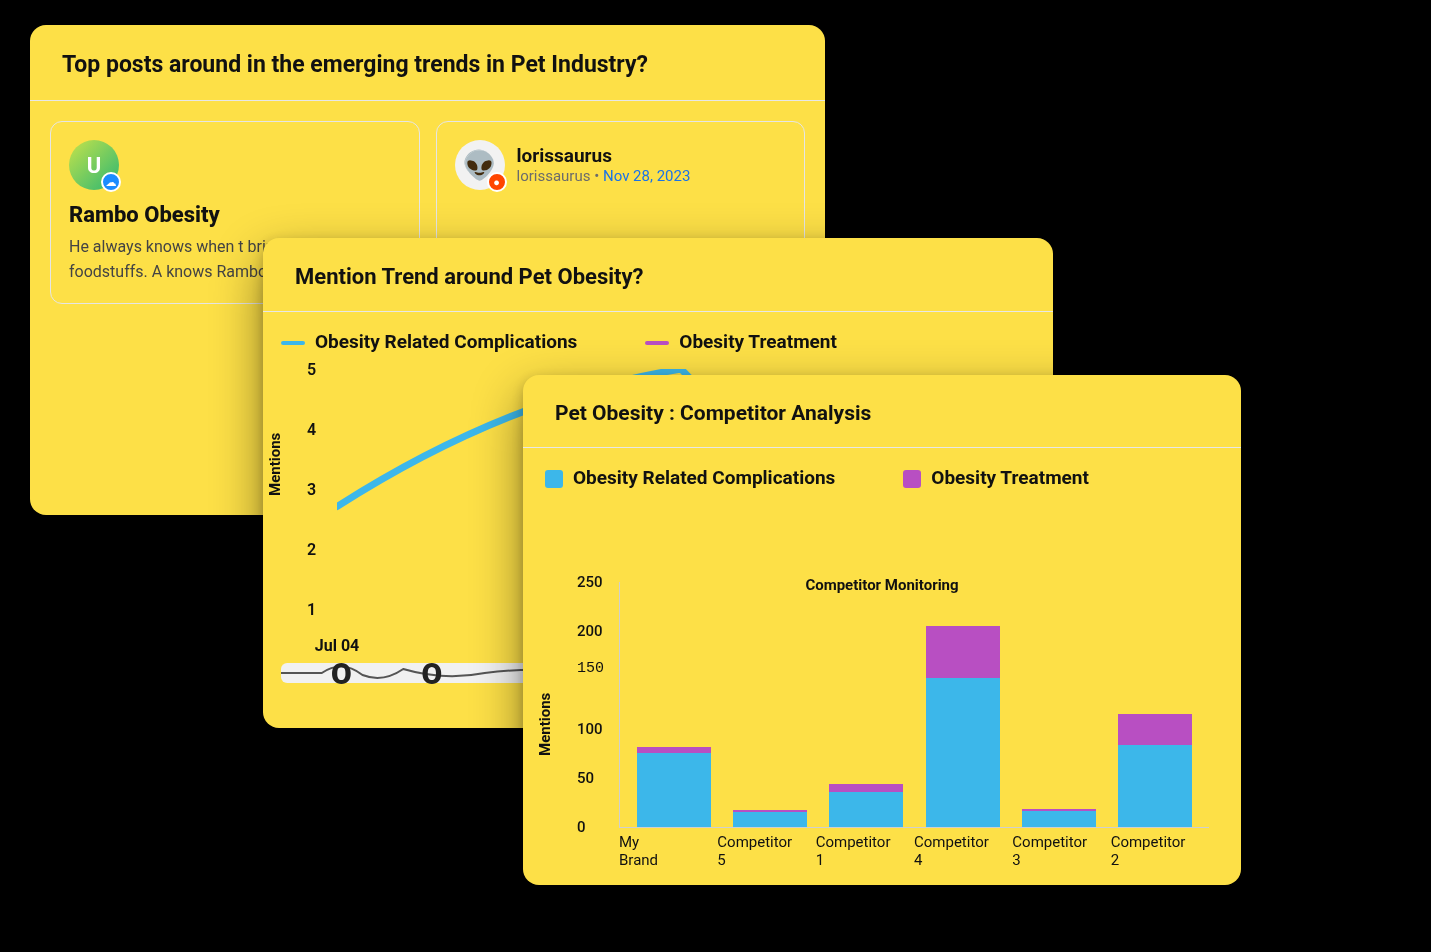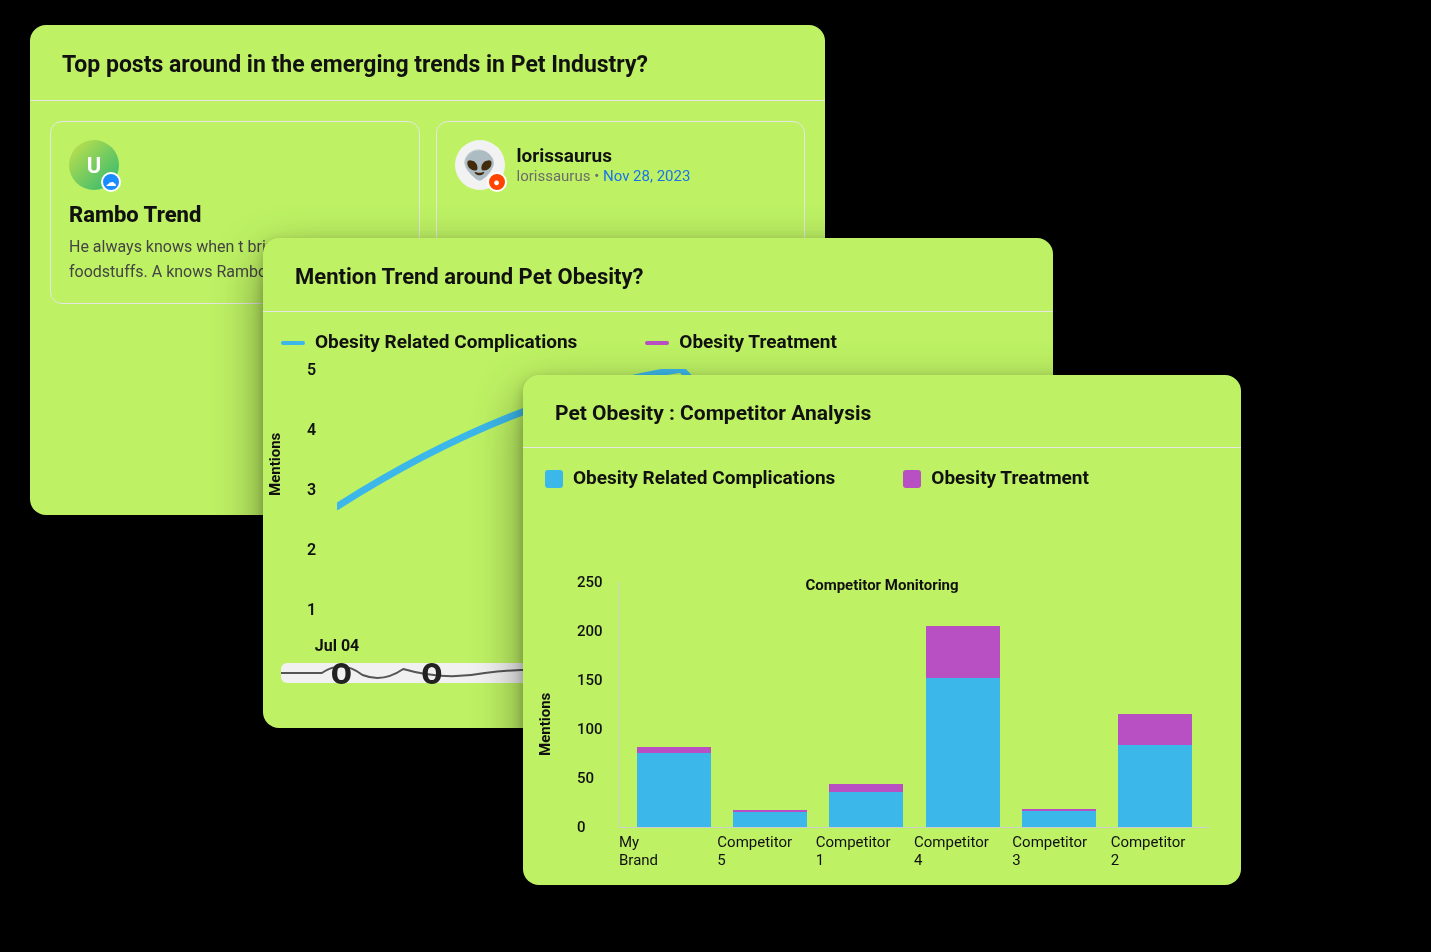--- a/index.html
+++ b/index.html
@@ -1,18 +1,18 @@
 <!DOCTYPE html>
 <html><head>
 <meta charset="utf-8">
 <style>
   html,body{margin:0;padding:0;background:#000;font-family:-apple-system,BlinkMacSystemFont,"Segoe UI",Roboto,Helvetica,Arial,sans-serif;color:#111;}
   *{box-sizing:border-box;}
   .stage{position:relative;width:1431px;height:952px;}
-  .card{position:absolute;background:#bef264;border-radius:16px;box-shadow:0 20px 50px rgba(0,0,0,0.45),0 4px 12px rgba(0,0,0,0.2);overflow:hidden;}
+  .card{position:absolute;background:#fde047;border-radius:16px;box-shadow:0 20px 50px rgba(0,0,0,0.45),0 4px 12px rgba(0,0,0,0.2);overflow:hidden;}
   .card-header{padding:26px 32px 22px;border-bottom:1px solid #e7e7e7;font-weight:700;}
   .posts-card{left:30px;top:25px;width:795px;height:490px;}
   .posts-card .card-header{font-size:23px;}
   .posts-body{display:flex;gap:16px;padding:20px 20px;}
   .post{flex:1 1 0;border:1px solid #e5e5e5;border-radius:12px;padding:18px;}
   .post-head{display:flex;gap:12px;align-items:center;margin-bottom:12px;}
   .avatar-wrap{position:relative;width:50px;height:50px;}
   .avatar{width:50px;height:50px;border-radius:50%;display:flex;align-items:center;justify-content:center;font-weight:700;color:#fff;font-size:22px;}
   .avatar-u{background:linear-gradient(135deg,#c6e34a 0%,#2bb673 100%);}
   .avatar-r{background:#f2f2f2;}
@@ -66,21 +66,21 @@
   <div class="card posts-card">
     <div class="card-header">Top posts around in the emerging trends in Pet Industry?</div>
     <div class="posts-body">
       <div class="post">
         <div class="post-head">
           <div class="avatar-wrap">
             <div class="avatar avatar-u">U</div>
             <div class="badge">☁</div>
           </div>
         </div>
-        <div class="post-title">Rambo Trend</div>
+        <div class="post-title">Rambo Obesity</div>
         <div class="post-text">He always knows when t           bringing his foodstuffs. A                     knows Rambo. Chewy: 5</div>
       </div>
       <div class="post">
         <div class="post-head">
           <div class="avatar-wrap">
             <div class="avatar avatar-r">
                 <span class="reddit-face">👽</span>
               </div>
             <div class="badge red">●</div>
           </div>
@@ -135,21 +135,21 @@
     <div class="card-header">Pet Obesity : Competitor Analysis</div>
     <div class="legend comp-legend">
       <span><span class="swatch-sq blue-fill"></span><span>Obesity Related Complications</span></span>
       <span><span class="swatch-sq purple-fill"></span><span>Obesity Treatment</span></span>
     </div>
     <div class="bar-chart">
       <div class="y-axis-title">Mentions</div>
       <div id="comp-yticks">
           <div class="y-tick" style="top: 6px;">250</div>
           <div class="y-tick" style="top: 55px;">200</div>
-          <div class="y-tick" style="top: 104px;">150</div>
+          <div class="y-tick" style="top: 92px; font-family: Liberation Mono, monospace;">150</div>
           <div class="y-tick" style="top: 153px;">100</div>
           <div class="y-tick" style="top: 202px;">50</div>
           <div class="y-tick" style="top: 251px;">0</div>
         </div>
       <div class="plot">
         <div class="bars" id="comp-bars">
             <div class="bar-col">
               <div class="bar-stack">
                 <div class="seg purple" style="height: 5.88px;"></div>
                 <div class="seg blue" style="height: 74.48px;"></div>

